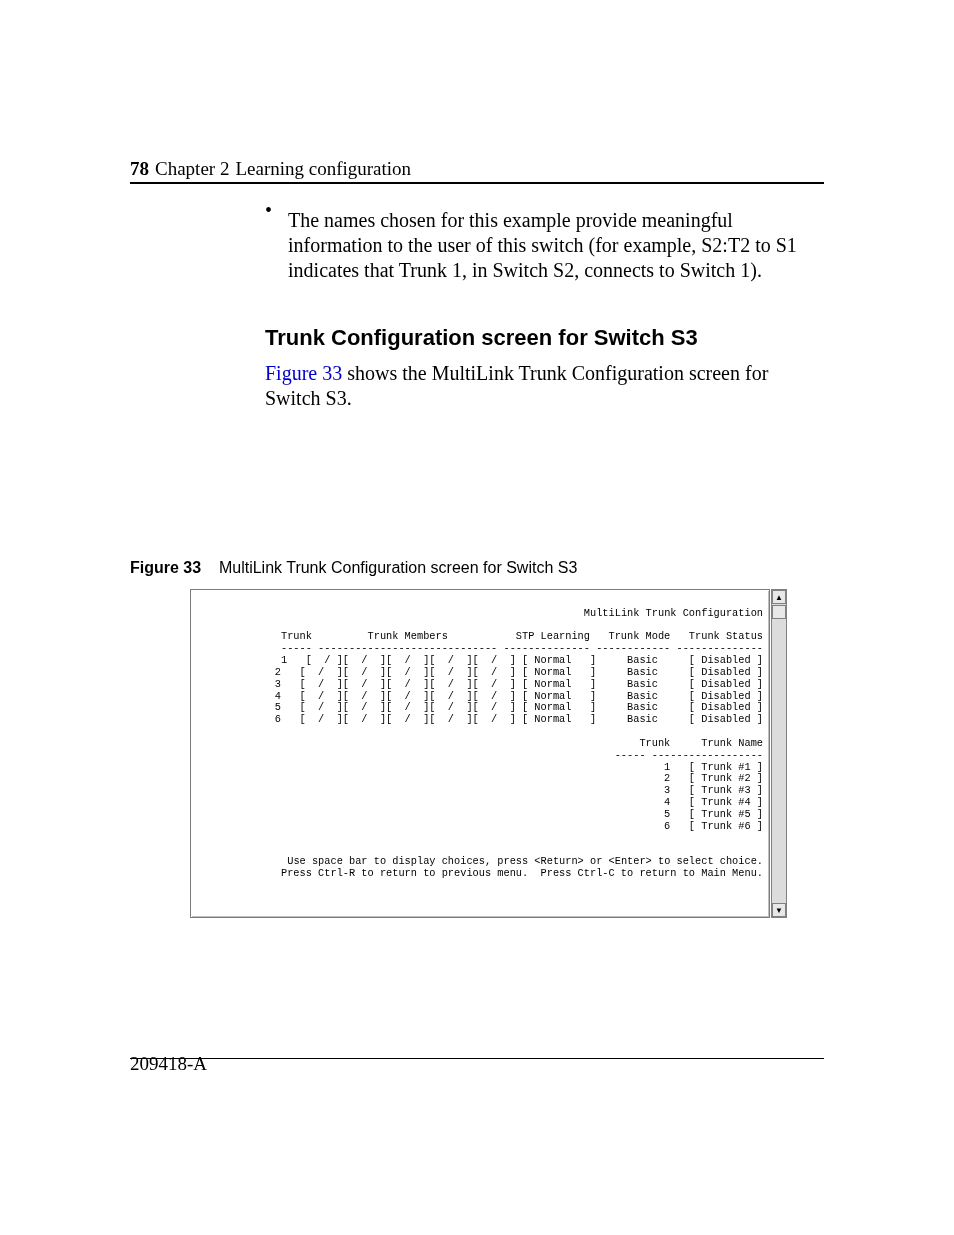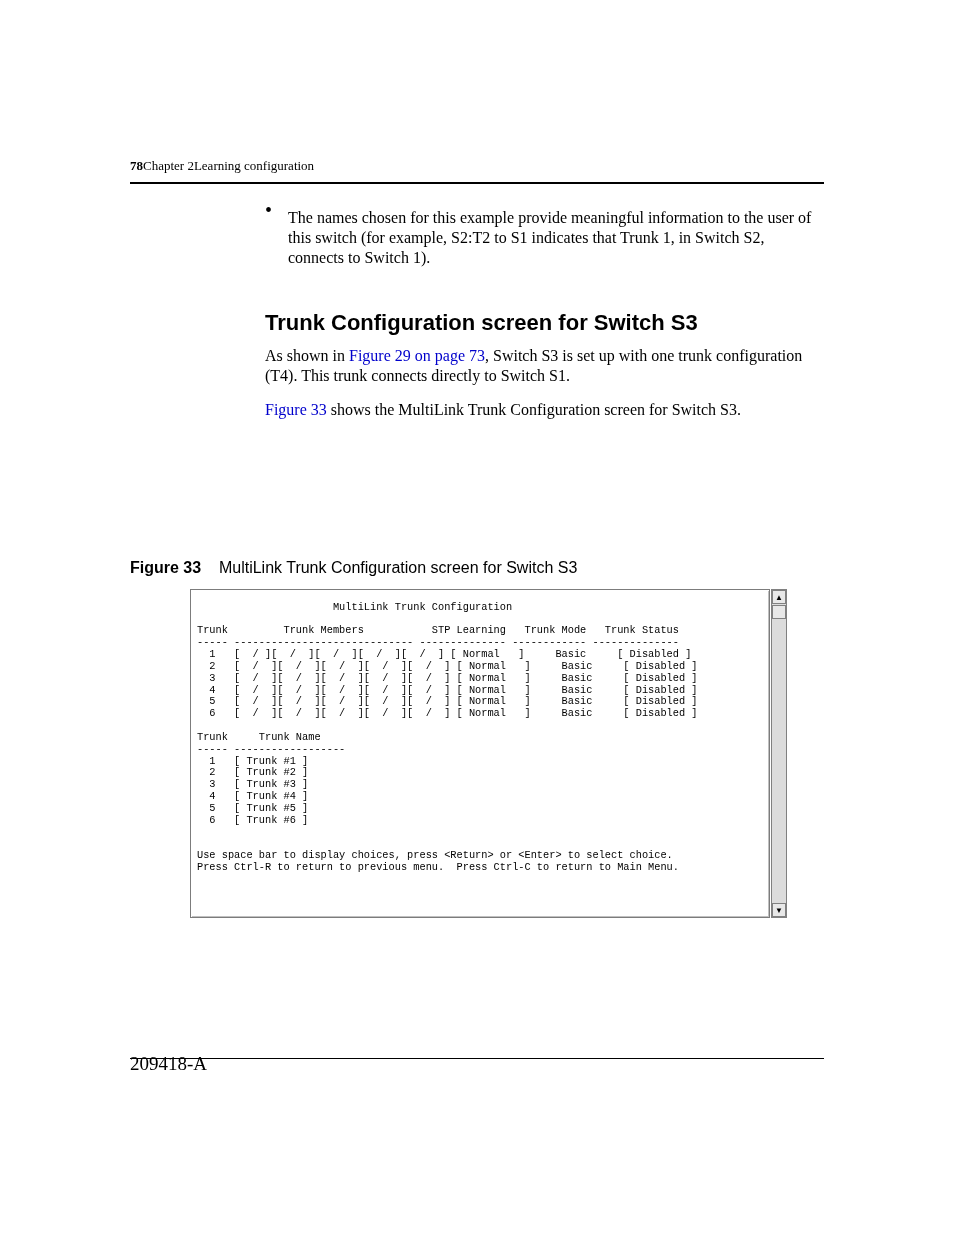--- a/index.html
+++ b/index.html
@@ -17,21 +17,22 @@
     width: 954px;
     height: 1235px;
   }
   .header-line {
     position: absolute;
     left: 130px;
     right: 130px;
     top: 158px;
     display: flex;
     align-items: flex-end;
-    font-size: 13px;
+    gap: 6px;
+    font-size: 19px;
   }
   .header-pagenum { font-weight: bold; }
   .header-rule {
     position: absolute;
     left: 130px;
     right: 130px;
     top: 182px;
     height: 0;
     border-top: 2px solid #000;
   }
@@ -45,21 +46,21 @@
     display: flex;
     align-items: flex-start;
     gap: 16px;
     font-size: 20px;
     line-height: 1.25;
     margin-bottom: 10px;
   }
   .bullet-dot { font-size: 20px; line-height: 1.25; }
   .trunk-name-bold { font-weight: bold; }
   .para {
-    font-size: 16px;
+    font-size: 20px;
     line-height: 1.25;
     margin-top: 10px;
     margin-bottom: 14px;
   }
   .section-title {
     font-family: Arial, Helvetica, sans-serif;
     font-weight: bold;
     font-size: 22px;
     margin-top: 28px;
     margin-bottom: 5px;
@@ -81,23 +82,24 @@
     width: 580px;
     height: 329px;
     background: #ffffff;
     border: 1px solid #7c7c7c;
     box-shadow: inset 1px 1px 0 #ffffff, inset -1px -1px 0 #c0c0c0;
     font-family: "Courier New", Courier, monospace;
     font-size: 10.3px;
     line-height: 1.15;
     white-space: pre;
     color: #000000;
-    padding: 0 6px;
+    padding: 6px 6px;
     box-sizing: border-box;
     overflow: hidden;
+    text-align: right;
   }
   .scroll-track {
     position: absolute;
     left: 771px;
     top: 589px;
     width: 16px;
     height: 329px;
     background: #dcdcdc;
     border: 1px solid #808080;
     box-sizing: border-box;
@@ -156,23 +158,20 @@
 
   <div class="bullet-row">
     <span class="bullet-dot">•</span>
     <div>
       <div class="para" style="margin-left:0;">The names chosen for this example provide meaningful information to the user of this switch (for example, S2:T2 to S1 indicates that Trunk 1, in Switch S2, connects to Switch 1).</div>
     </div>
   </div>
 
   <div class="section-title">Trunk Configuration screen for Switch S3</div>
 
-  <div class="para">
-    <span>As shown in </span><span class="link-blue">Figure 29 on page 73</span><span>, Switch S3 is set up with one trunk configuration (T4). This trunk connects directly to Switch S1.</span>
-  </div>
 
 
   <div class="para">
     <span class="link-blue">Figure 33</span><span> shows the MultiLink Trunk Configuration screen for Switch S3.</span>
   </div>
 
 </div>
 
 <div class="figure-caption-area">
   <span class="fig-bold">Figure 33</span>

